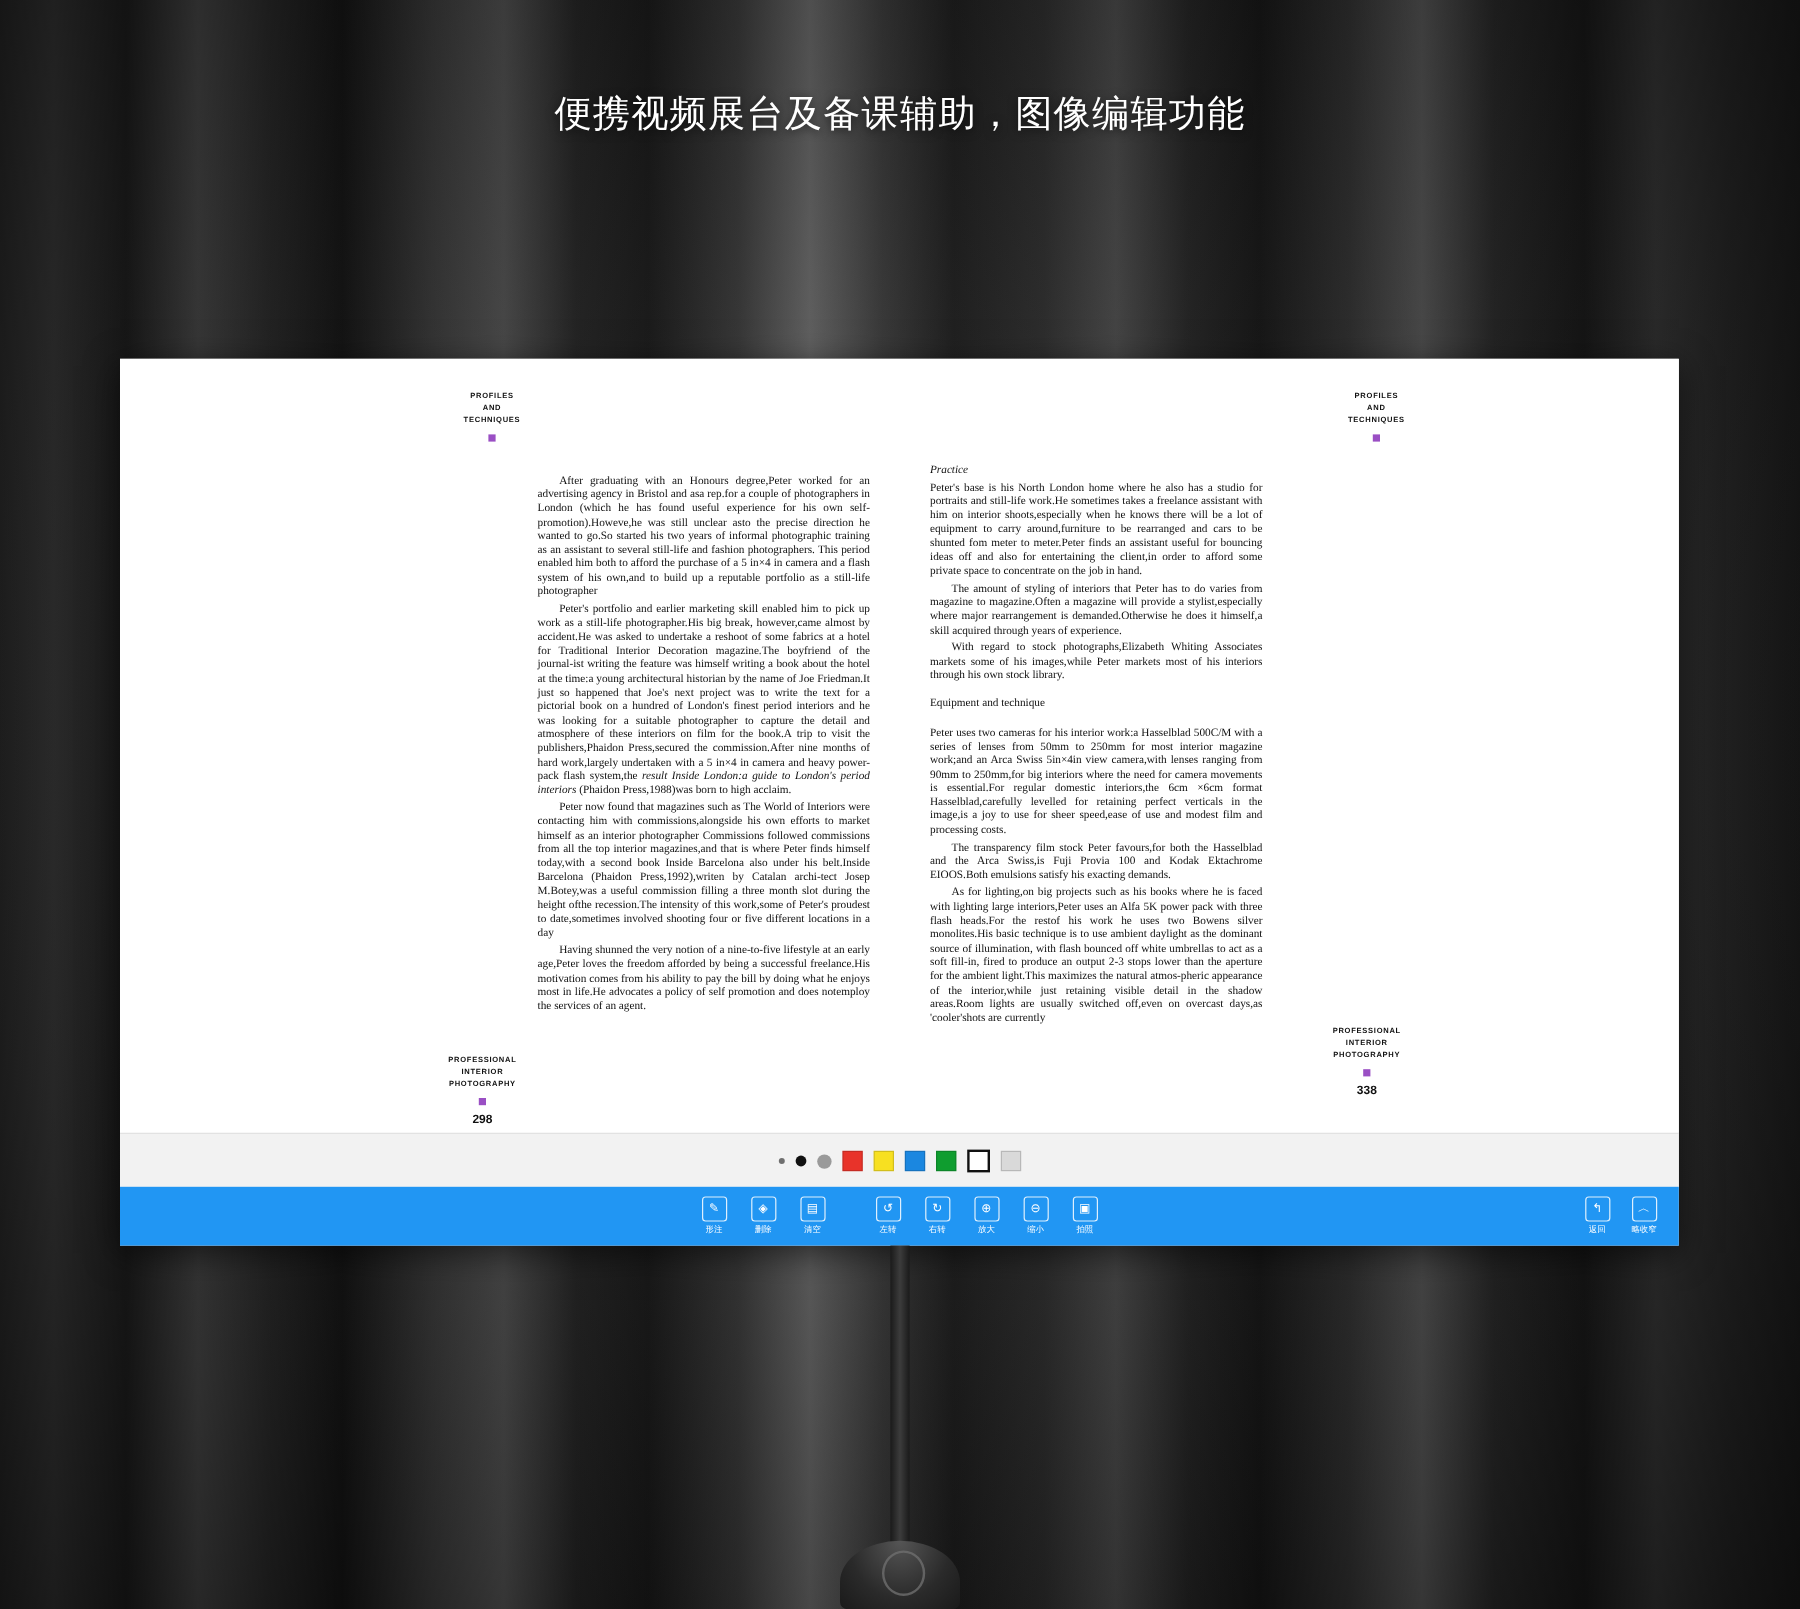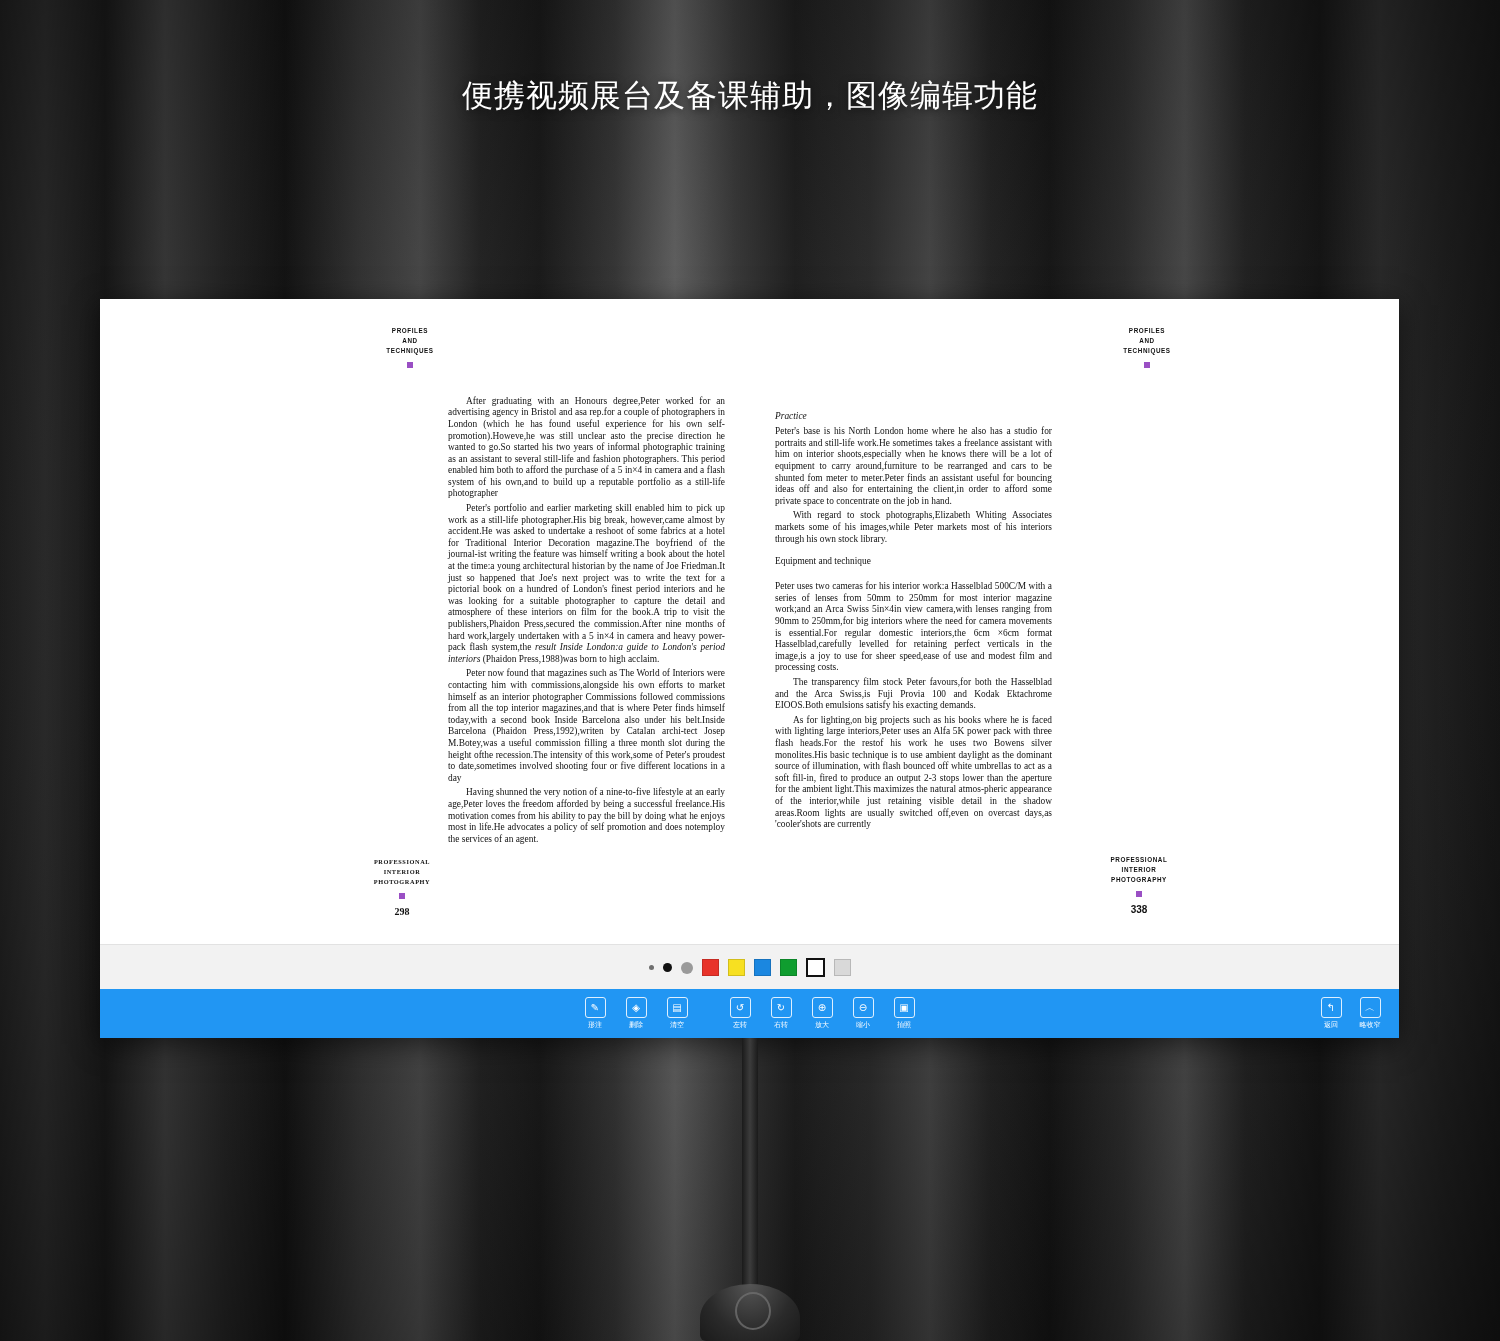--- a/index.html
+++ b/index.html
@@ -129,21 +129,21 @@
   }
   .runhead .pnum {
     display: block;
     margin-top: 8px;
     font-size: 10px;
     font-weight: bold;
     letter-spacing: 0;
   }
 
   .rh-tl { left: 265px; top: 27px; width: 90px; }
-  .rh-bl { left: 248px; top: 558px; width: 108px; font-family: Liberation Serif, serif; }
+  .rh-bl { left: 248px; top: 580px; width: 108px; }
   .rh-tr { left: 1002px; top: 27px; width: 90px; }
   .rh-br { left: 985px; top: 556px; width: 108px; }
 
   
   .color-strip {
     position: absolute;
     left: 0;
     top: 645px;
     width: 100%;
     height: 45px;
@@ -293,20 +293,21 @@
       <div class="col left">
         <p>After graduating with an Honours degree,Peter worked for an advertising agency in Bristol and asa rep.for a couple of photographers in London (which he has found useful experience for his own self-promotion).Howeve,he was still unclear asto the precise direction he wanted to go.So started his two years of informal photographic training as an assistant to several still-life and fashion photographers. This period enabled him both to afford the purchase of a 5 in×4 in camera and a flash system of his own,and to build up a reputable portfolio as a still-life photographer</p>
         <p><span>Peter's portfolio and earlier marketing skill enabled him to pick up work as a still-life photographer.His big break, however,came almost by accident.He was asked to undertake a reshoot of some fabrics at a hotel for Traditional Interior Decoration magazine.The boyfriend of the journal-ist writing the feature was himself writing a book about the hotel at the time:a young architectural historian by the name of Joe Friedman.It just so happened that Joe's next project was to write the text for a pictorial book on a hundred of London's finest period interiors and he was looking for a suitable photographer to capture the detail and atmosphere of these interiors on film for the book.A trip to visit the publishers,Phaidon Press,secured the commission.After nine months of hard work,largely undertaken with a 5 in×4 in camera and heavy power-pack flash system,the </span><span class="ital">result Inside London:a guide to London's period interiors</span><span> (Phaidon Press,1988)was born to high acclaim.</span></p>
         <p>Peter now found that magazines such as The World of Interiors were contacting him with commissions,alongside his own efforts to market himself as an interior photographer Commissions followed commissions from all the top interior magazines,and that is where Peter finds himself today,with a second book Inside Barcelona also under his belt.Inside Barcelona (Phaidon Press,1992),writen by Catalan archi-tect Josep M.Botey,was a useful commission filling a three month slot during the height ofthe recession.The intensity of this work,some of Peter's proudest to date,sometimes involved shooting four or five different locations in a day</p>
         <p>Having shunned the very notion of a nine-to-five lifestyle at an early age,Peter loves the freedom afforded by being a successful freelance.His motivation comes from his ability to pay the bill by doing what he enjoys most in life.He advocates a policy of self promotion and does notemploy the services of an agent.</p>
       </div>
 
       <div class="col right">
         <div class="subhead">Practice</div>
         <p class="noindent">Peter's base is his North London home where he also has a studio for portraits and still-life work.He sometimes takes a freelance assistant with him on interior shoots,especially when he knows there will be a lot of equipment to carry around,furniture to be rearranged and cars to be shunted fom meter to meter.Peter finds an assistant useful for bouncing ideas off and also for entertaining the client,in order to afford some private space to concentrate on the job in hand.</p>
+        <p>The amount of styling of interiors that Peter has to do varies from magazine to magazine.Often a magazine will provide a stylist,especially where major rearrangement is demanded.Otherwise he does it himself,a skill acquired through years of experience.</p>
         <p>With regard to stock photographs,Elizabeth Whiting Associates markets some of his images,while Peter markets most of his interiors through his own stock library.</p>
         <div class="subhead2">Equipment and technique</div>
         <p class="noindent">Peter uses two cameras for his interior work:a Hasselblad 500C/M with a series of lenses from 50mm to 250mm for most interior magazine work;and an Arca Swiss 5in×4in view camera,with lenses ranging from 90mm to 250mm,for big interiors where the need for camera movements is essential.For regular domestic interiors,the 6cm  ×6cm format Hasselblad,carefully levelled for retaining perfect verticals in the image,is a joy to use for sheer speed,ease of use and modest film and processing costs.</p>
         <p>The transparency film stock Peter favours,for both the Hasselblad and the Arca Swiss,is Fuji Provia 100 and Kodak Ektachrome EIOOS.Both emulsions satisfy his exacting demands.</p>
         <p>As for lighting,on big projects such as his books where he is faced with lighting large interiors,Peter uses an Alfa 5K power pack with three flash heads.For the restof his work he uses two Bowens silver monolites.His basic technique is to use ambient daylight as the dominant source of illumination, with flash bounced off white umbrellas to act as a soft fill-in, fired to produce an output 2-3 stops lower than the aperture for the ambient light.This maximizes the natural atmos-pheric appearance of the interior,while just retaining visible detail in the shadow areas.Room lights are usually switched off,even on overcast days,as 'cooler'shots are currently</p>
       </div>
 
     </div>
   </div>
 

